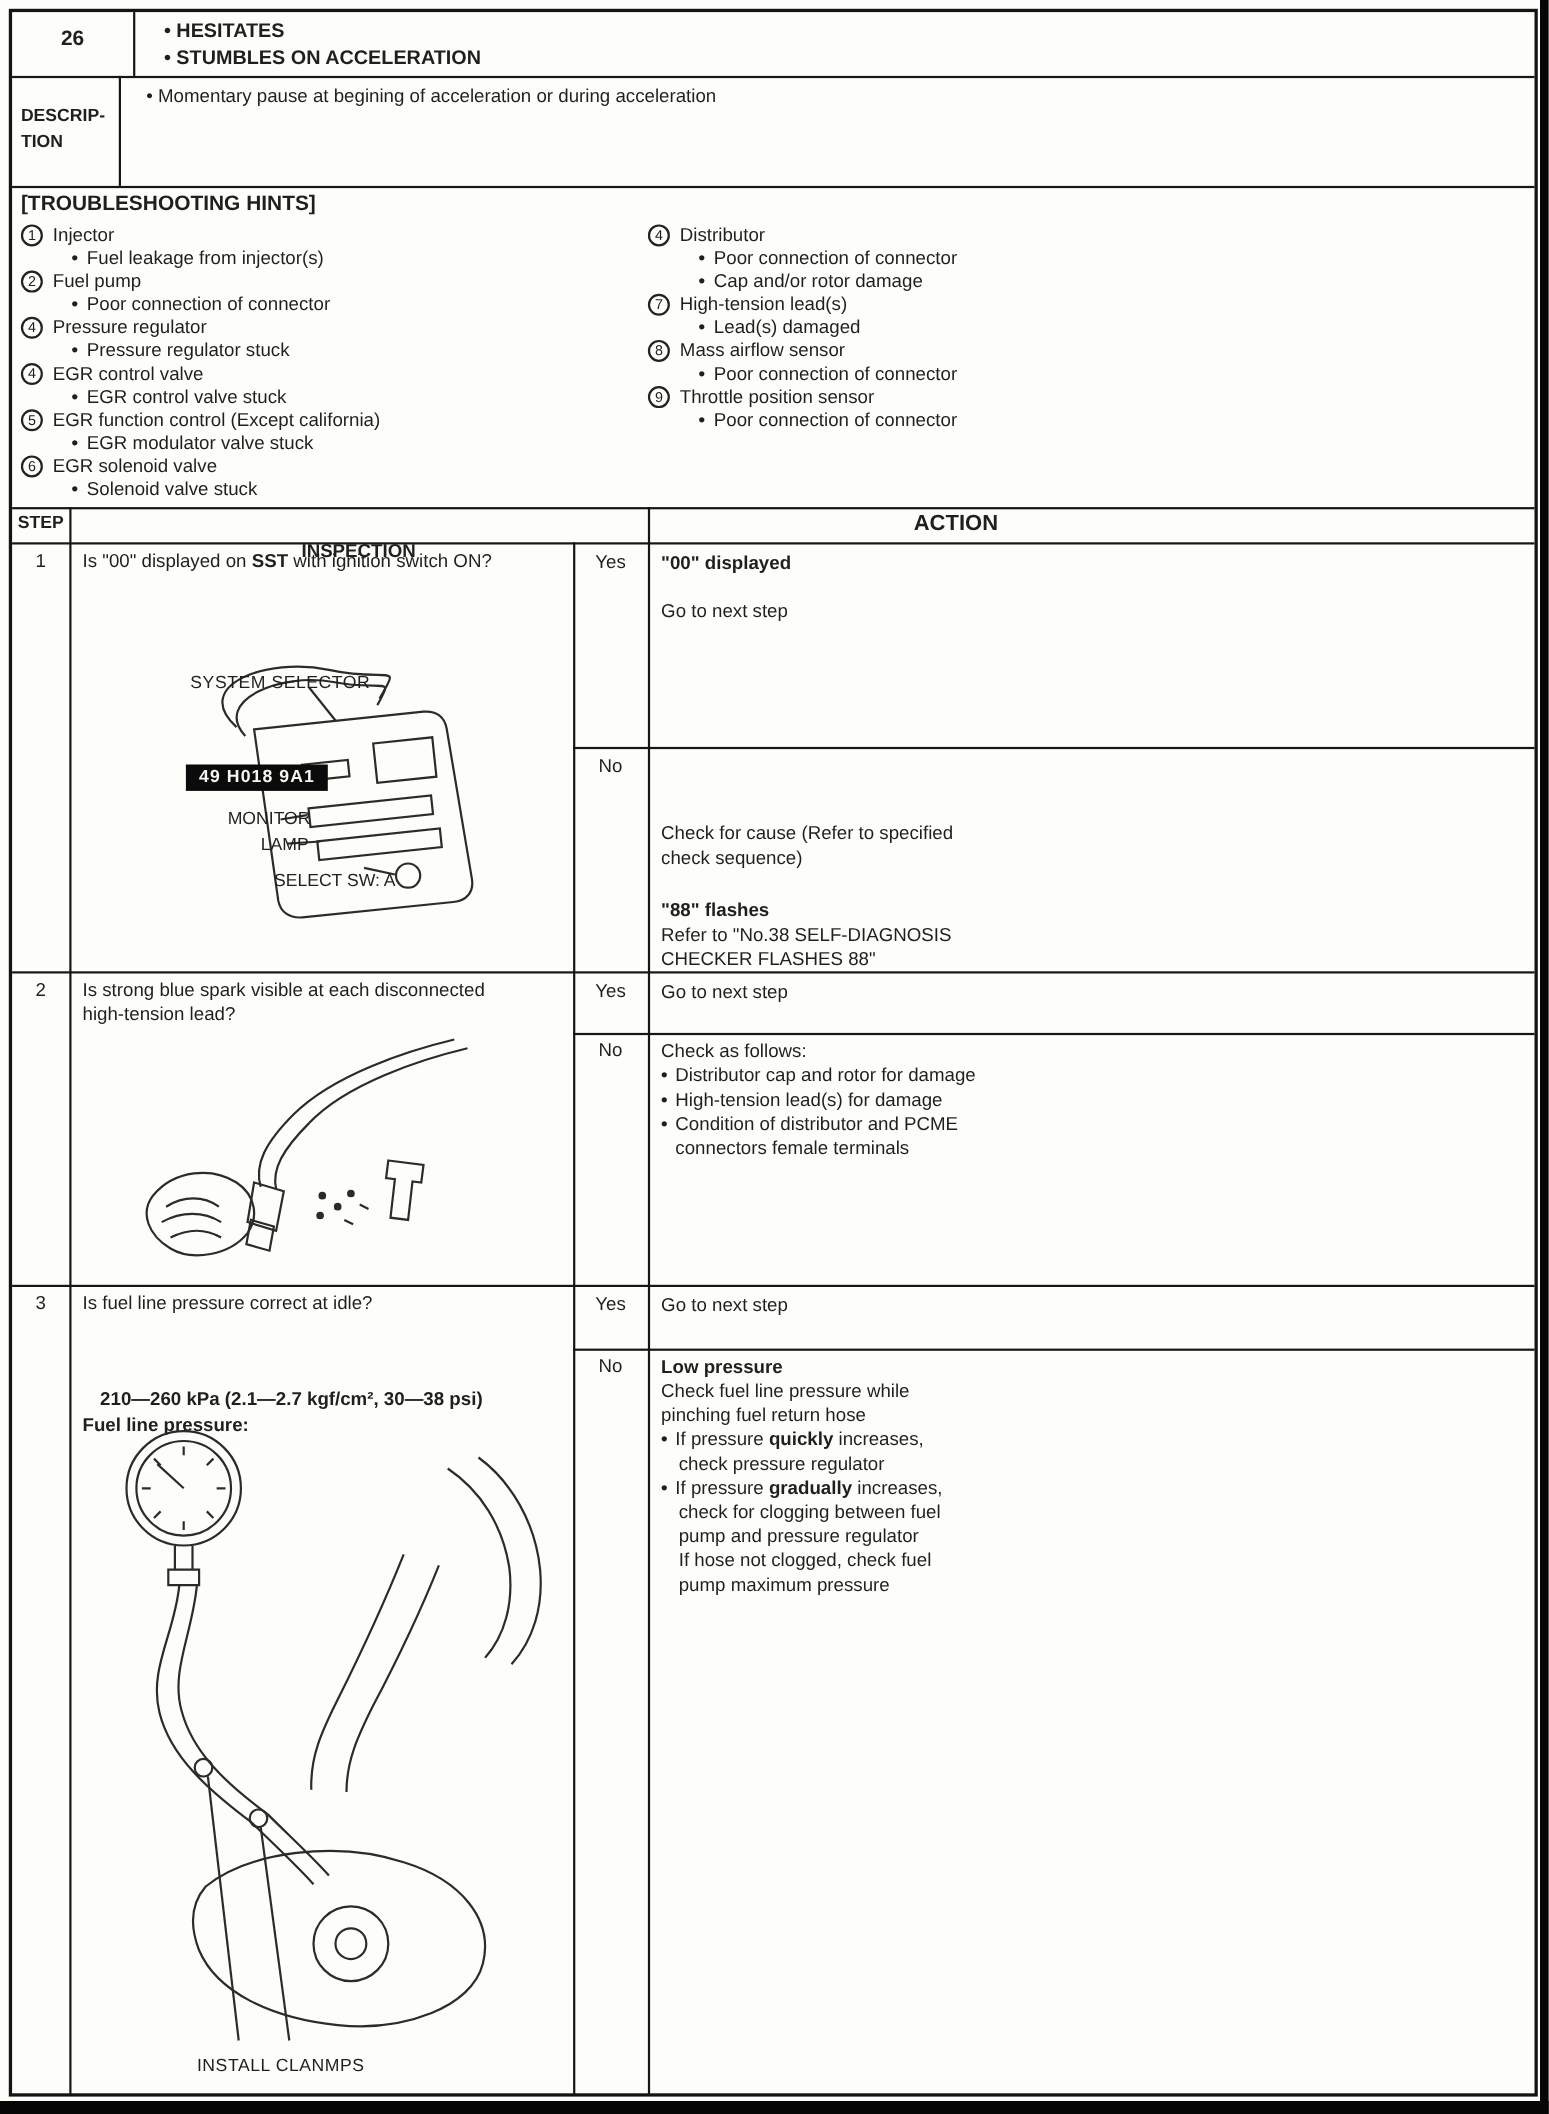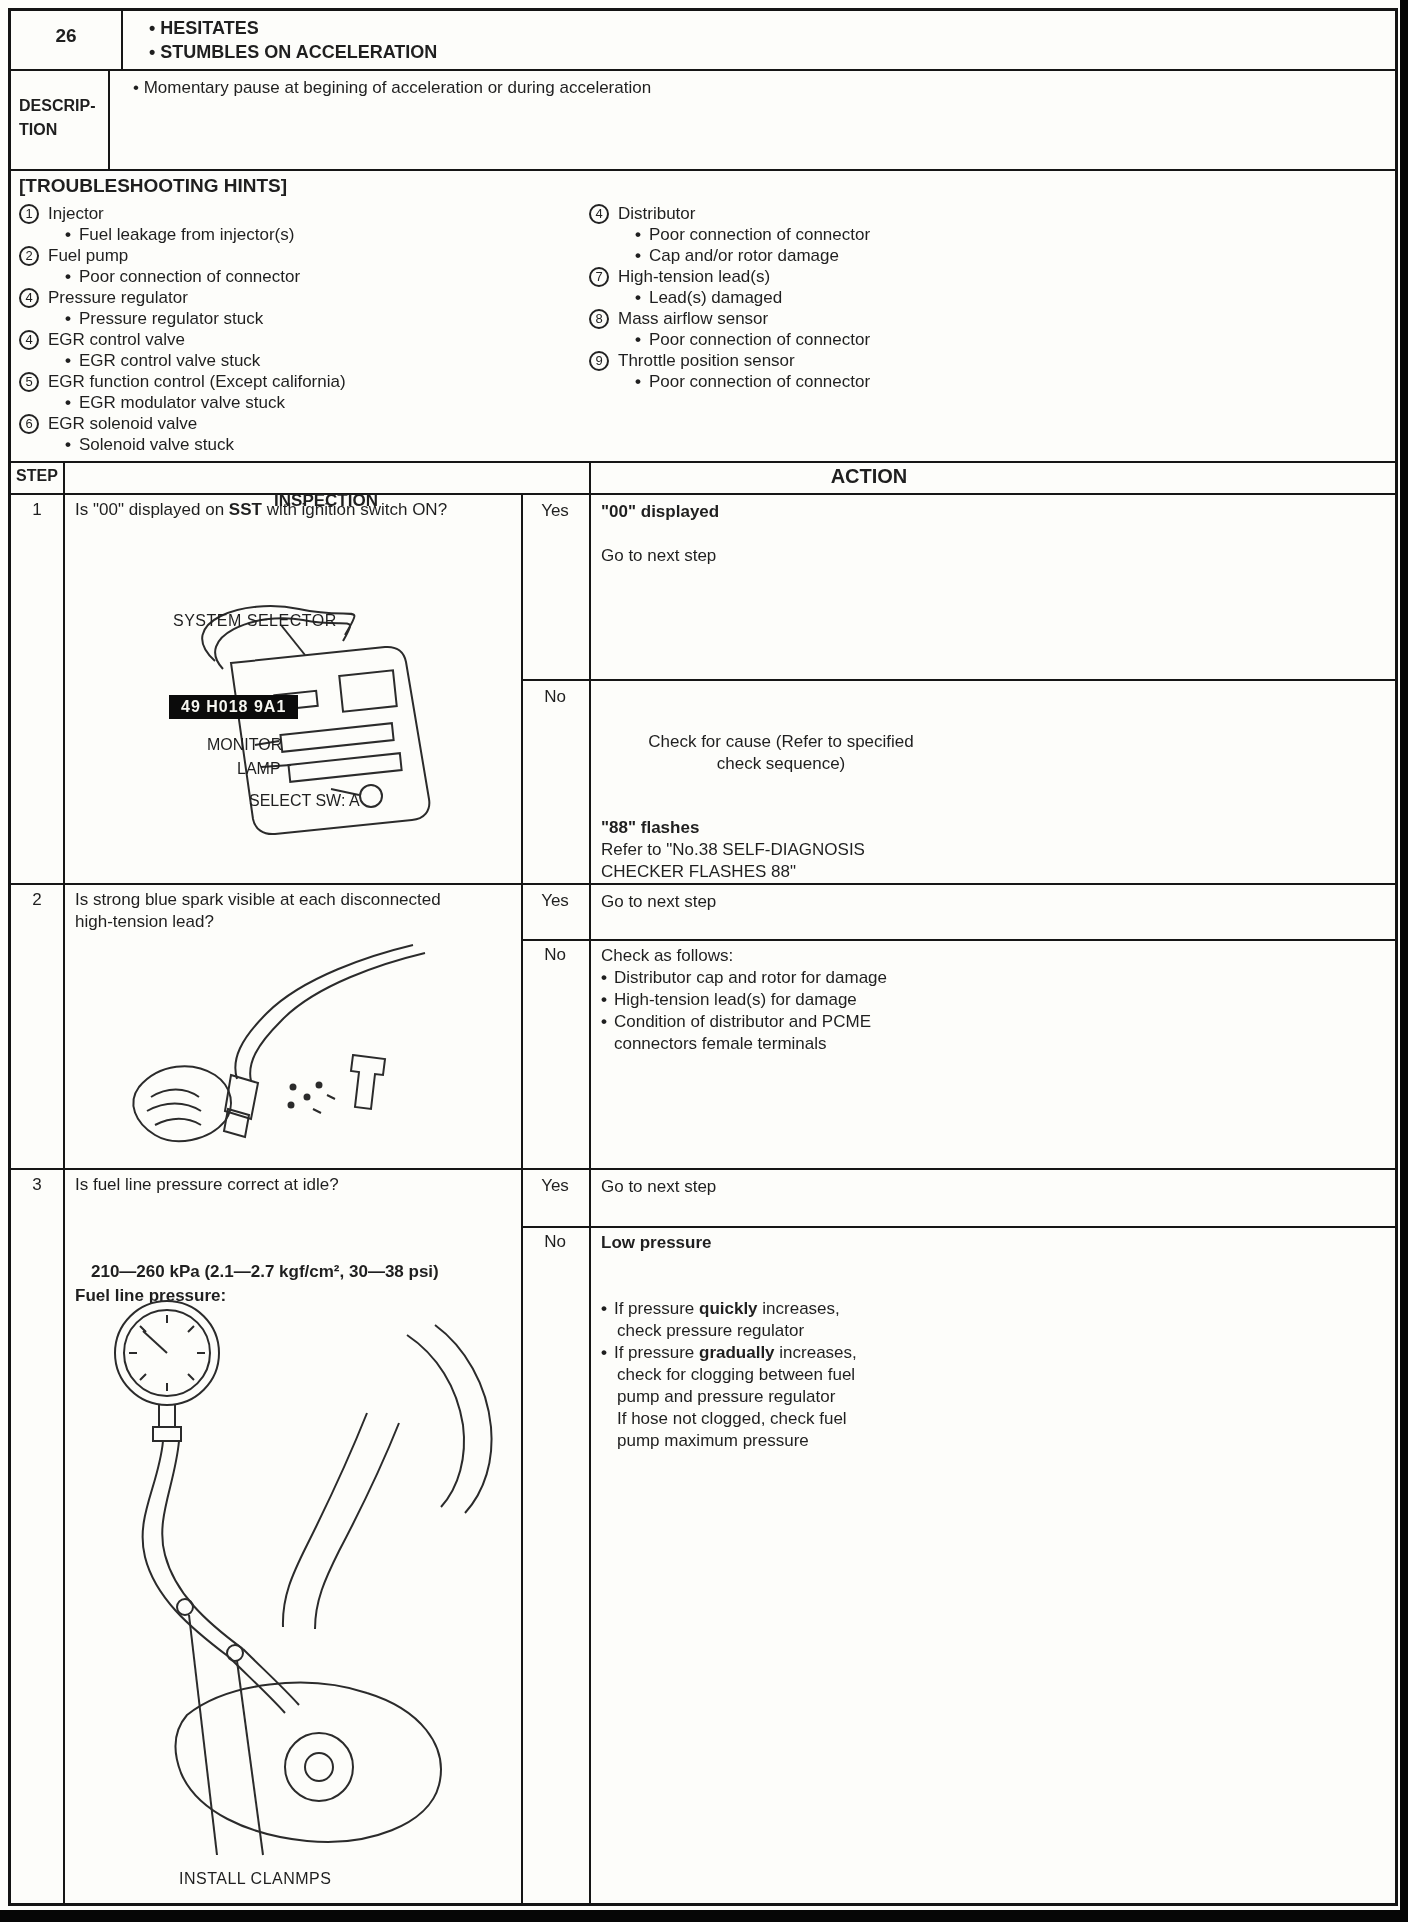--- a/index.html
+++ b/index.html
@@ -199,21 +199,21 @@
     <div class="abs badge" style="left:158px; top:684px;">49 H018 9A1</div>
     <div class="abs t16" style="left:196px; top:724px;">MONITOR</div>
     <div class="abs t16" style="left:226px; top:748px;">LAMP</div>
     <div class="abs t16" style="left:238px; top:780px;">SELECT SW: A</div>
 
     <div class="yn" style="top:490px;">Yes</div>
     <div class="abs t17 bold" style="left:590px; top:490px;">"00" displayed</div>
     <div class="abs t17" style="left:590px; top:534px;">Go to next step</div>
 
     <div class="yn" style="top:676px;">No</div>
-    <div class="abs t17 pre" style="left:590px; top:720px; width:360px;text-align:center;">Check for cause (Refer to specified
+    <div class="abs t17 pre" style="left:590px; top:736px; width:360px;">Check for cause (Refer to specified
 check sequence)</div>
     <div class="abs t17 bold" style="left:590px; top:806px;">"88" flashes</div>
     <div class="abs t17 pre" style="left:590px; top:828px; width:360px;">Refer to "No.38 SELF-DIAGNOSIS
 CHECKER FLASHES 88"</div>
 
     <div class="abs ctr t17" style="left:0; top:878px; width:52px;">2</div>
     <div class="abs t17 pre" style="left:64px; top:878px; width:472px;">Is strong blue spark visible at each disconnected
 high-tension lead?</div>
 
     <svg class="sketch" style="left:70px; top:926px;" width="420" height="226" viewBox="0 0 420 226">
@@ -284,20 +284,22 @@
         <path d="M196,560 L170,366"></path>
       </g>
     </svg>
     <div class="abs t16" style="left:168px; top:1858px; letter-spacing:0.5px;">INSTALL CLANMPS</div>
 
     <div class="yn" style="top:1165px;">Yes</div>
     <div class="abs t17" style="left:590px; top:1165px;">Go to next step</div>
 
     <div class="yn" style="top:1221px;">No</div>
     <div class="abs t17 bold" style="left:590px; top:1221px;">Low pressure</div>
+    <div class="abs t17 pre" style="left:590px; top:1243px; width:360px;">Check fuel line pressure while
+pinching fuel return hose</div>
 
     <div class="abs t17 bullet-row" style="left:590px; top:1287px; width:370px;">
       <span class="dot">•</span>
       <span><span>If pressure </span><span class="bold">quickly</span><span> increases,</span></span>
     </div>
     <div class="abs t17" style="left:606px; top:1309px;">check pressure regulator</div>
 
     <div class="abs t17 bullet-row" style="left:590px; top:1331px; width:370px;">
       <span class="dot">•</span>
       <span><span>If pressure </span><span class="bold">gradually</span><span> increases,</span></span>

